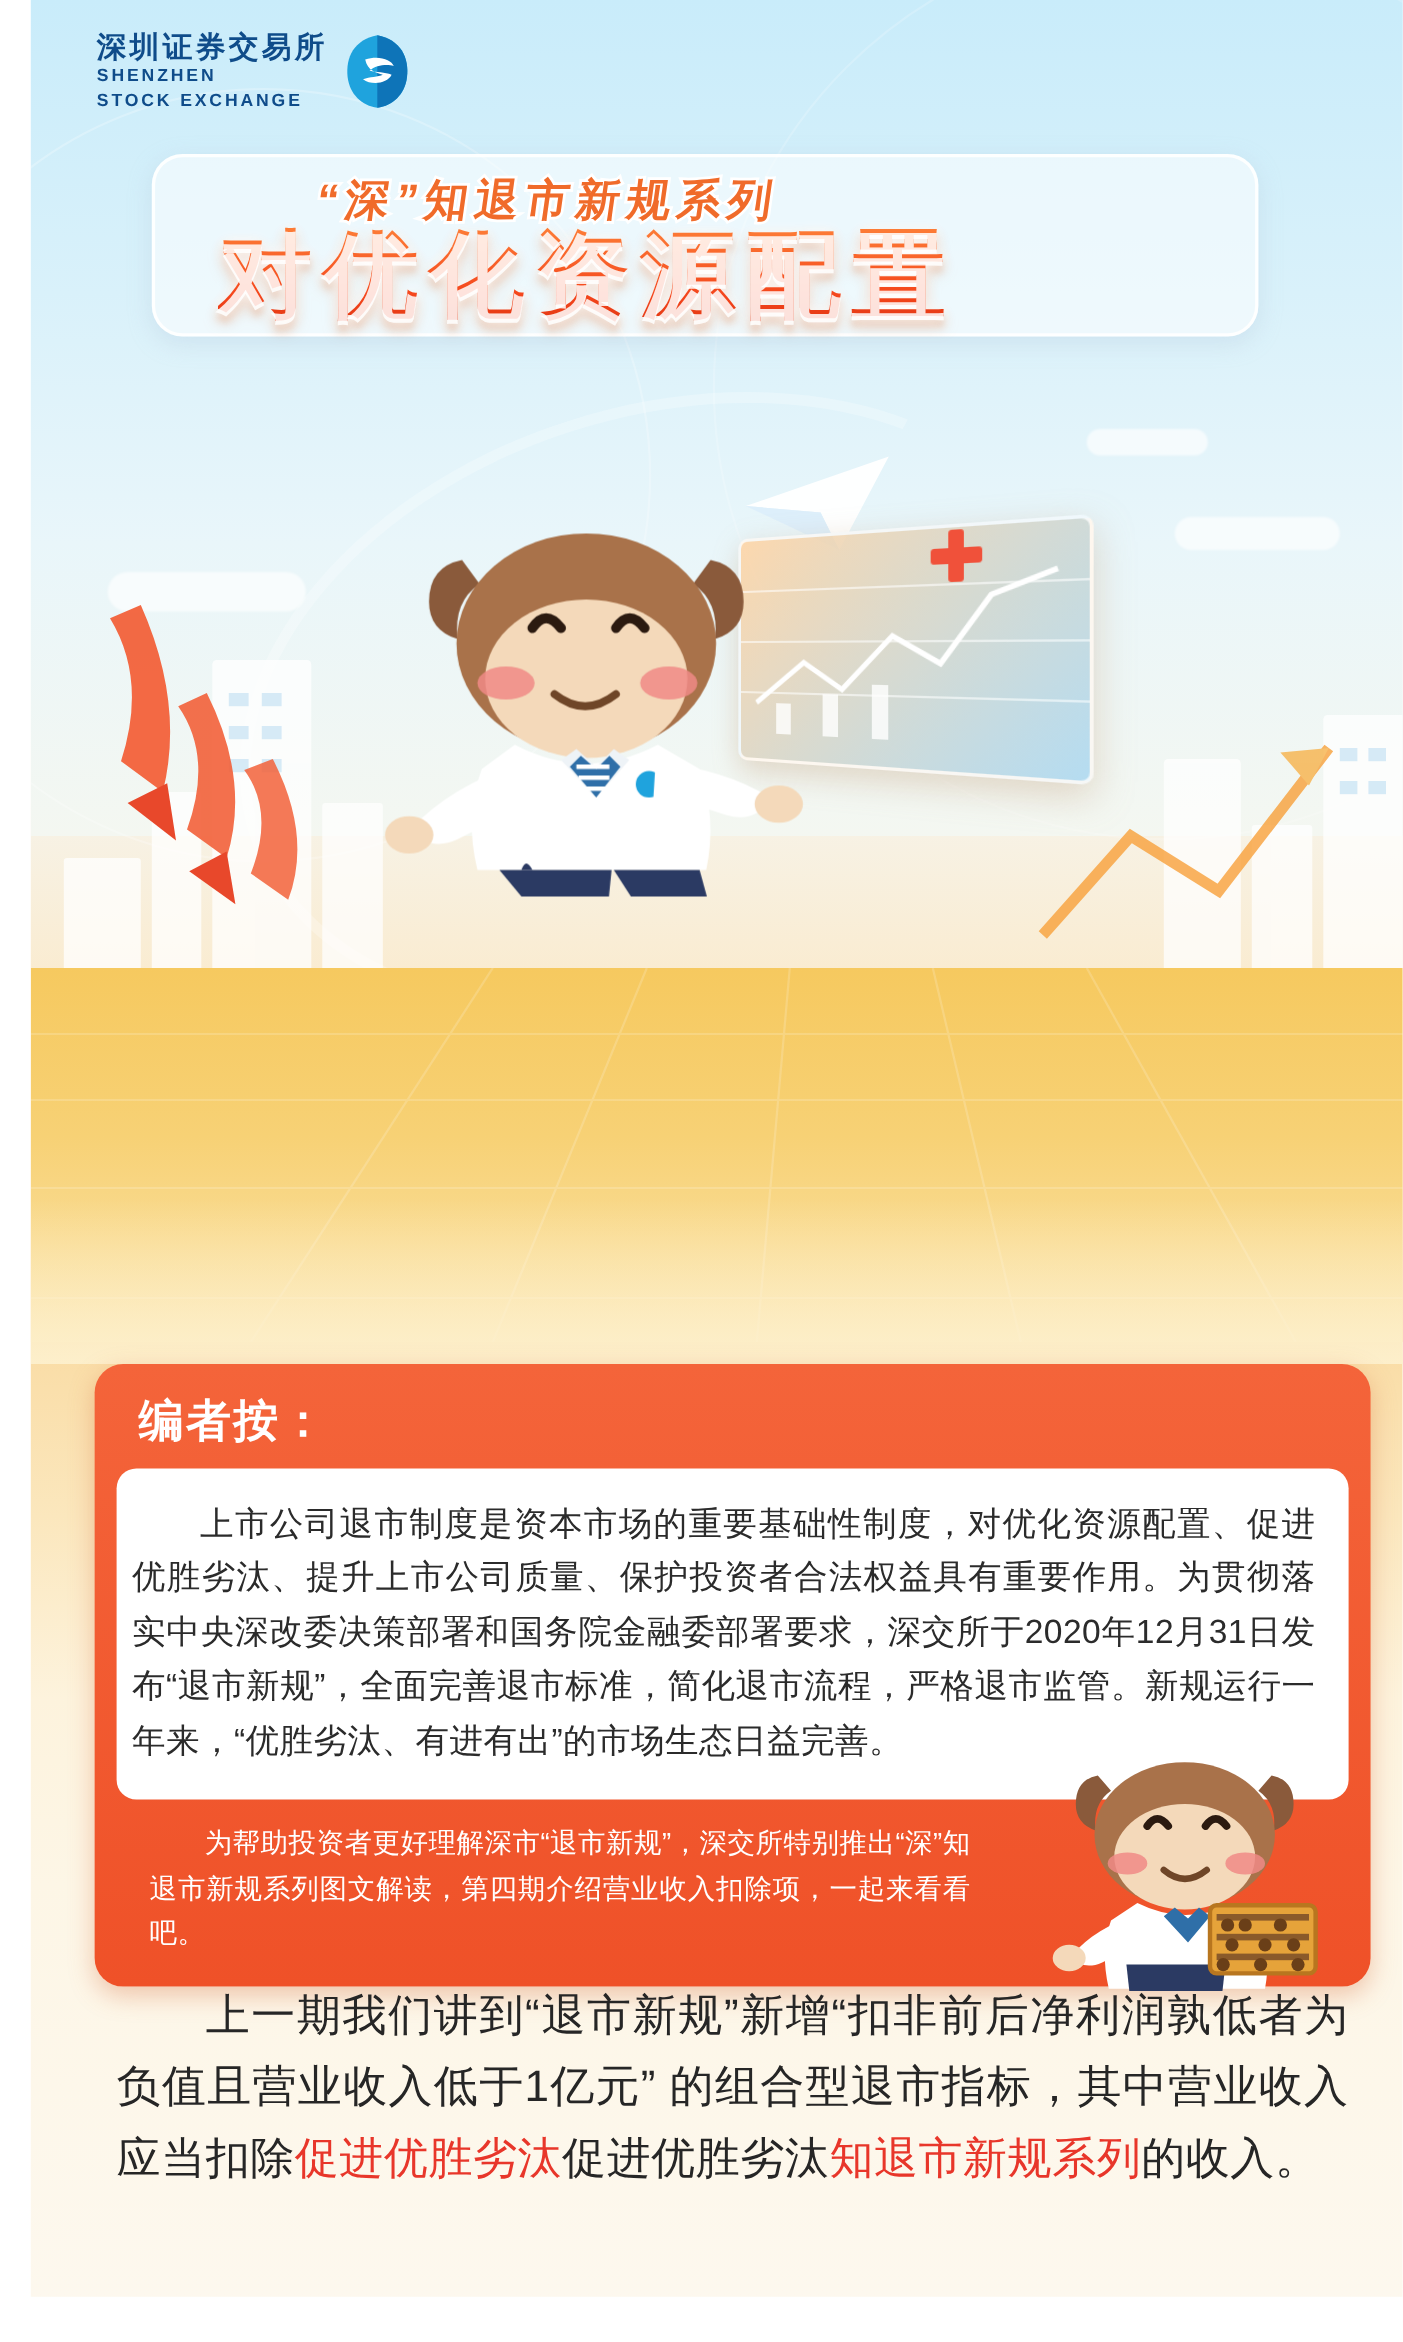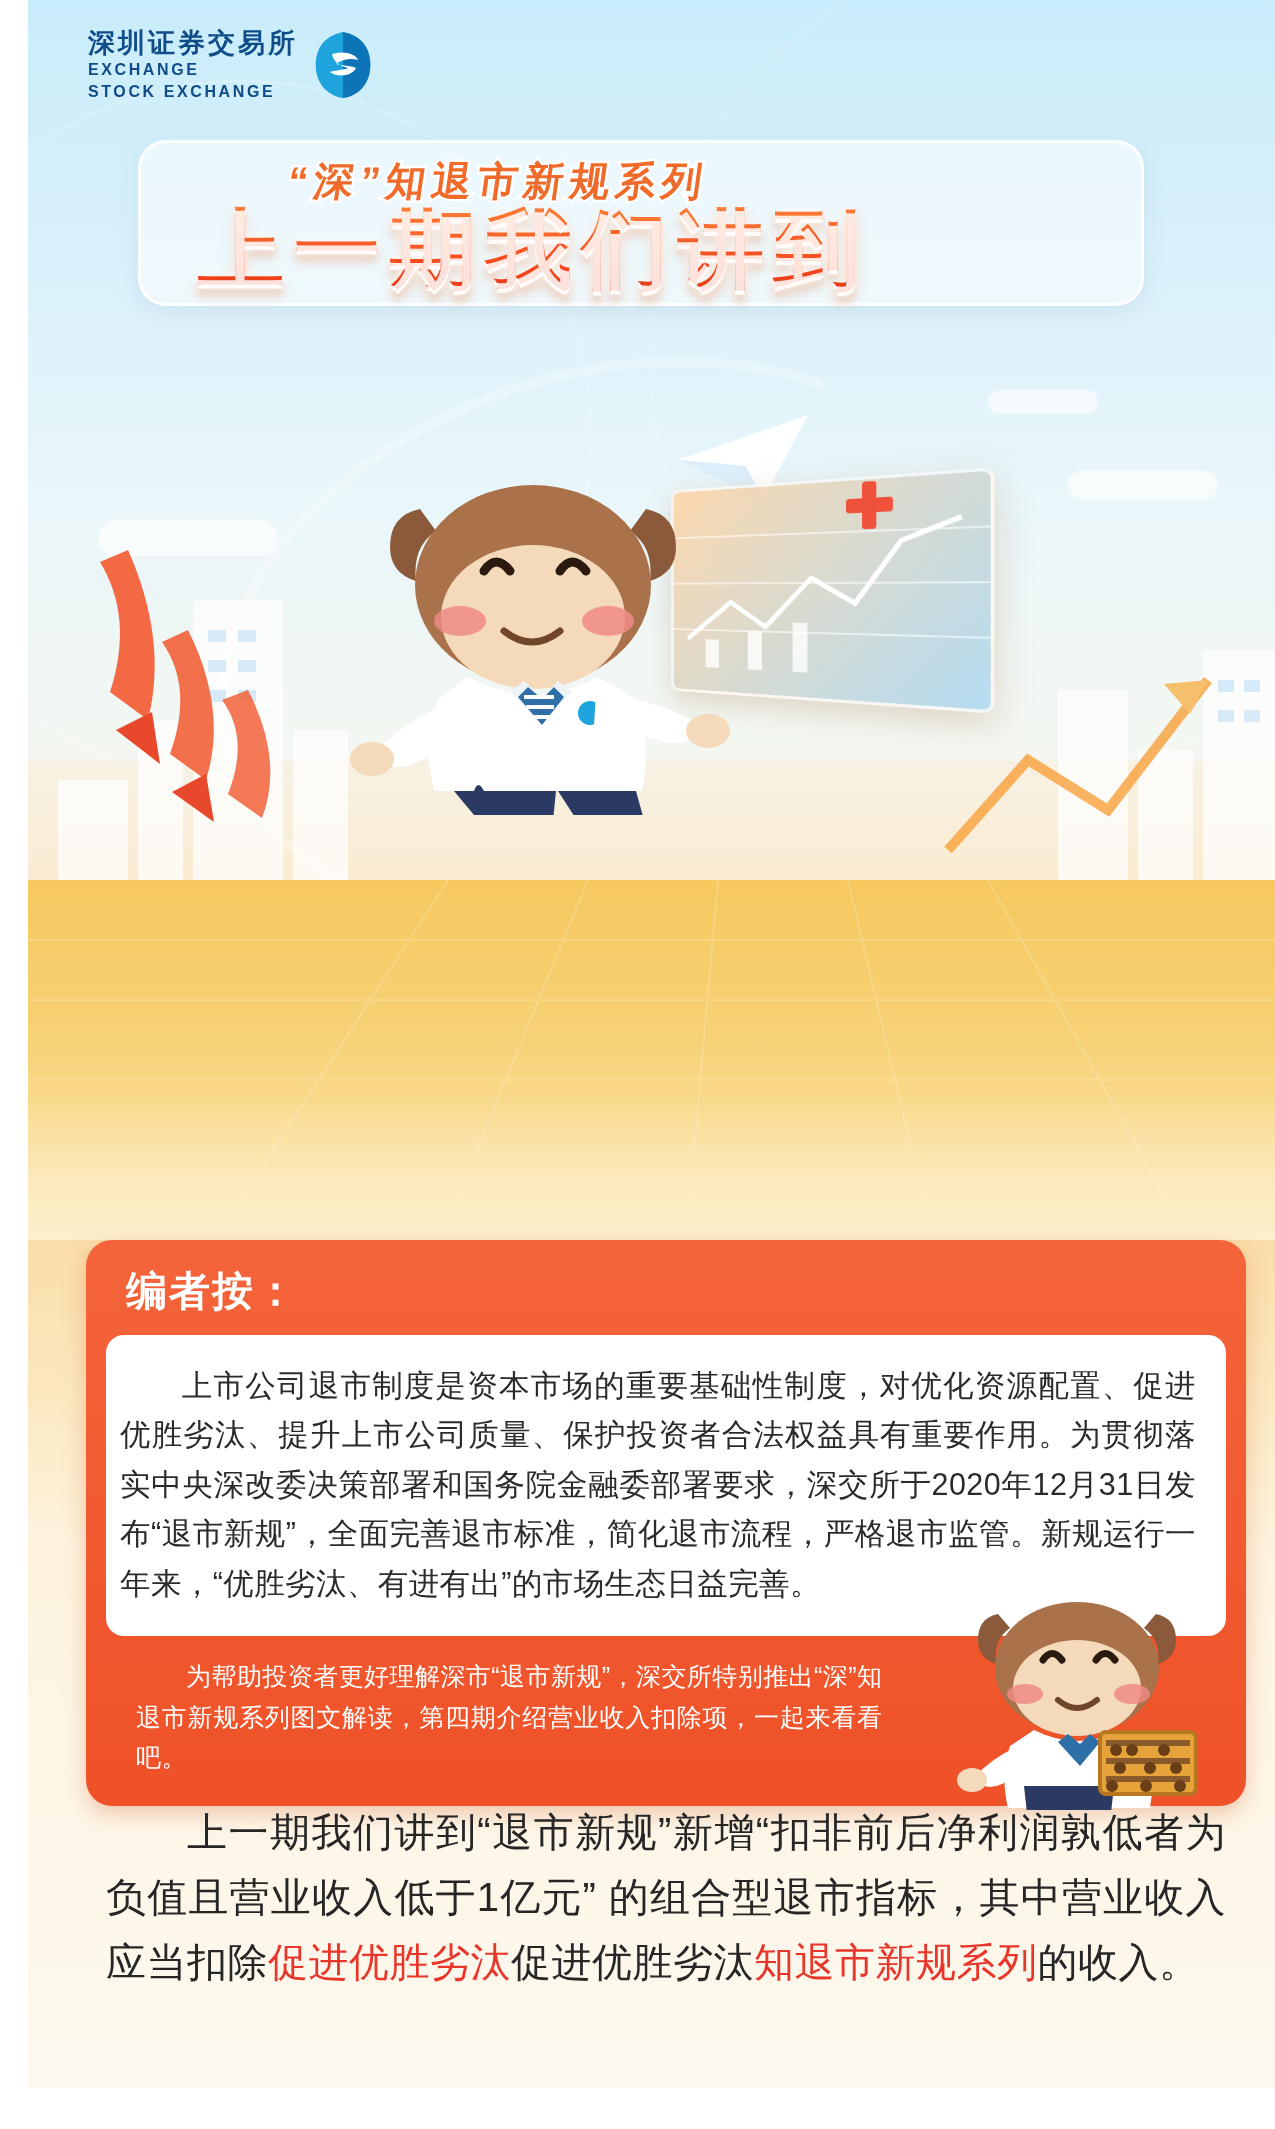--- a/index.html
+++ b/index.html
@@ -296,34 +296,34 @@
   <svg style="position:absolute; left:880px; top:640px; width:340px; height:260px;" viewBox="0 0 340 260">
     <g fill="#f7b24a" opacity=".8">
       <path d="M40 210 L120 120 L200 170 L300 40" stroke="#f7a03a" stroke-width="10" fill="none"></path>
       <path d="M300 40 l-44 4 l26 30 z"></path>
     </g>
   </svg>
 
   <div class="header">
     <div>
       <div class="logo-text-cn">深圳证券交易所</div>
-      <div class="logo-text-en">EXCHANGE</div>
+      <div class="logo-text-en">SHENZHEN</div>
       <div class="logo-text-en">STOCK EXCHANGE</div>
     </div>
     <svg class="logo-mark" viewBox="0 0 62 70">
       <path d="M31 2 C52 6 60 22 58 40 C56 56 45 66 31 68 C17 66 6 56 4 40 C2 22 10 6 31 2 Z" fill="#1fa3dd"></path>
       <path d="M31 2 C52 6 60 22 58 40 C56 56 45 66 31 68 Z" fill="#0e74b8"></path>
       <path d="M20 24 C32 20 44 24 46 30 C40 28 30 29 24 34 C30 36 38 35 44 38 C40 46 26 48 18 42 C24 40 32 40 36 38 C30 36 22 34 20 24 Z" fill="#ffffff"></path>
     </svg>
   </div>
 
   <div class="title-wrap">
     <div class="title-plate"></div>
     <div class="title-sub">“深”知退市新规系列</div>
-    <div class="title-main">上一期我们讲到</div>
+    <div class="title-main">对优化资源配置</div>
   </div>
 
   <div class="screen">
     <svg viewBox="0 0 330 215" style="width:100%;height:100%">
       <g stroke="#ffffff" stroke-width="2" opacity=".55">
         <path d="M0 50 H330"></path>
           <path d="M0 100 H330"></path>
           <path d="M0 150 H330"></path>
       </g>
       <path d="M18 160 L70 120 L110 145 L160 95 L205 120 L250 60 L305 40" stroke="#ffffff" stroke-width="5" fill="none"></path>

